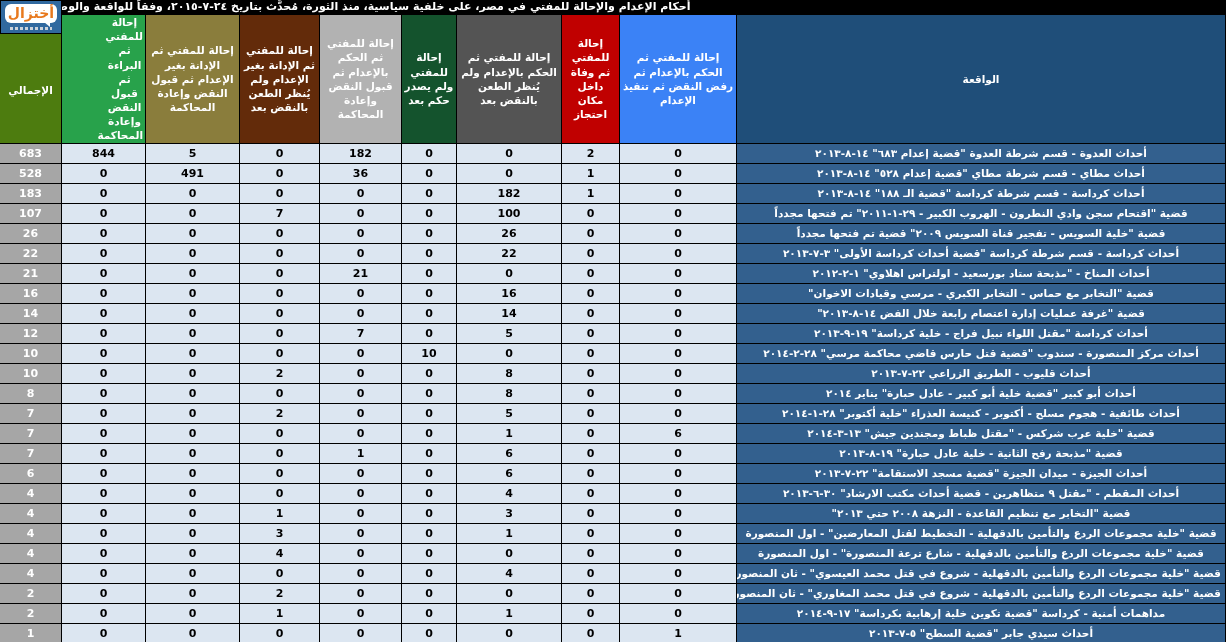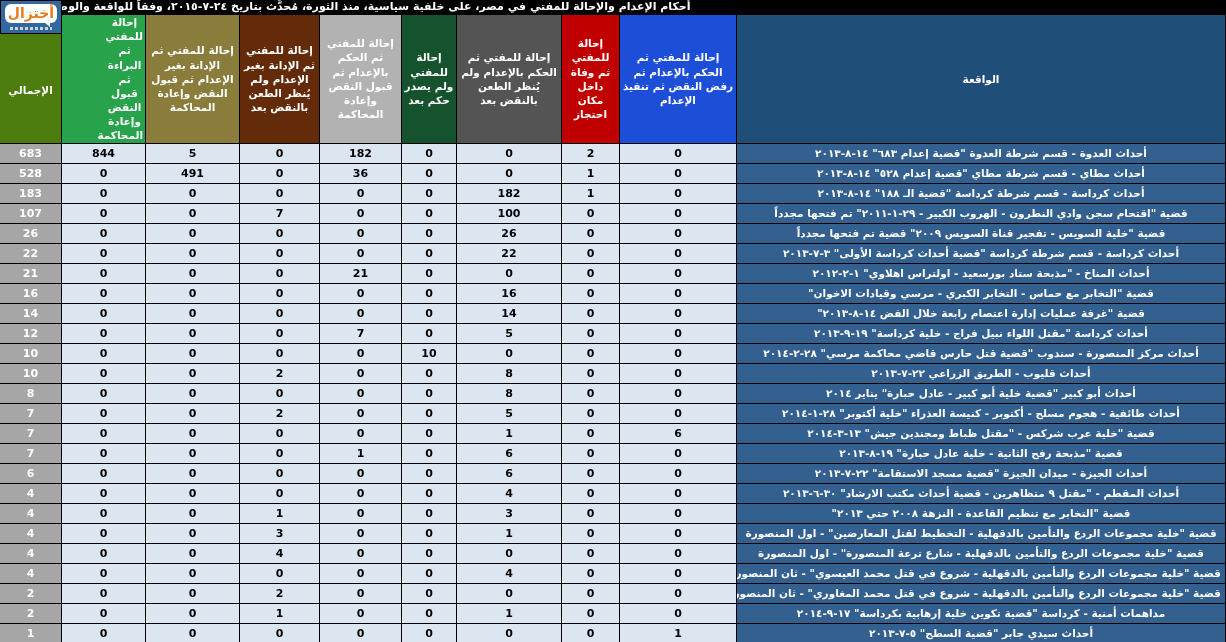--- a/index.html
+++ b/index.html
@@ -34,21 +34,21 @@
   }
   
   table{border-collapse:collapse;table-layout:fixed;width:1226px;background:#000;}
   th,td{border:1px solid #000;padding:0;margin:0;overflow:hidden;}
   thead th{
     height:89px;color:#fff;font-size:10.5px;font-weight:bold;
     text-align:center;vertical-align:middle;line-height:1.35;
     white-space:normal;padding:0 2px;
   }
   .th-incident{background:#1F4E79;}
-  .th-c0{background:#1d4ed8;}
+  .th-c0{background:#3b82f6;}
   .th-c1{background:#C00000;}
   .th-c2{background:#545454;}
   .th-c3{background:#14532d;}
   .th-c4{background:#B2B2B2;}
   .th-c5{background:#632B0A;}
   .th-c6{background:#8A7D3C;}
   .th-c7{background:#28A24B;padding-left:44px;}
   .th-total{background:#4d7c0f;padding-top:22px;}
   tbody td{
     height:19px;font-size:11px;font-weight:bold;text-align:center;

